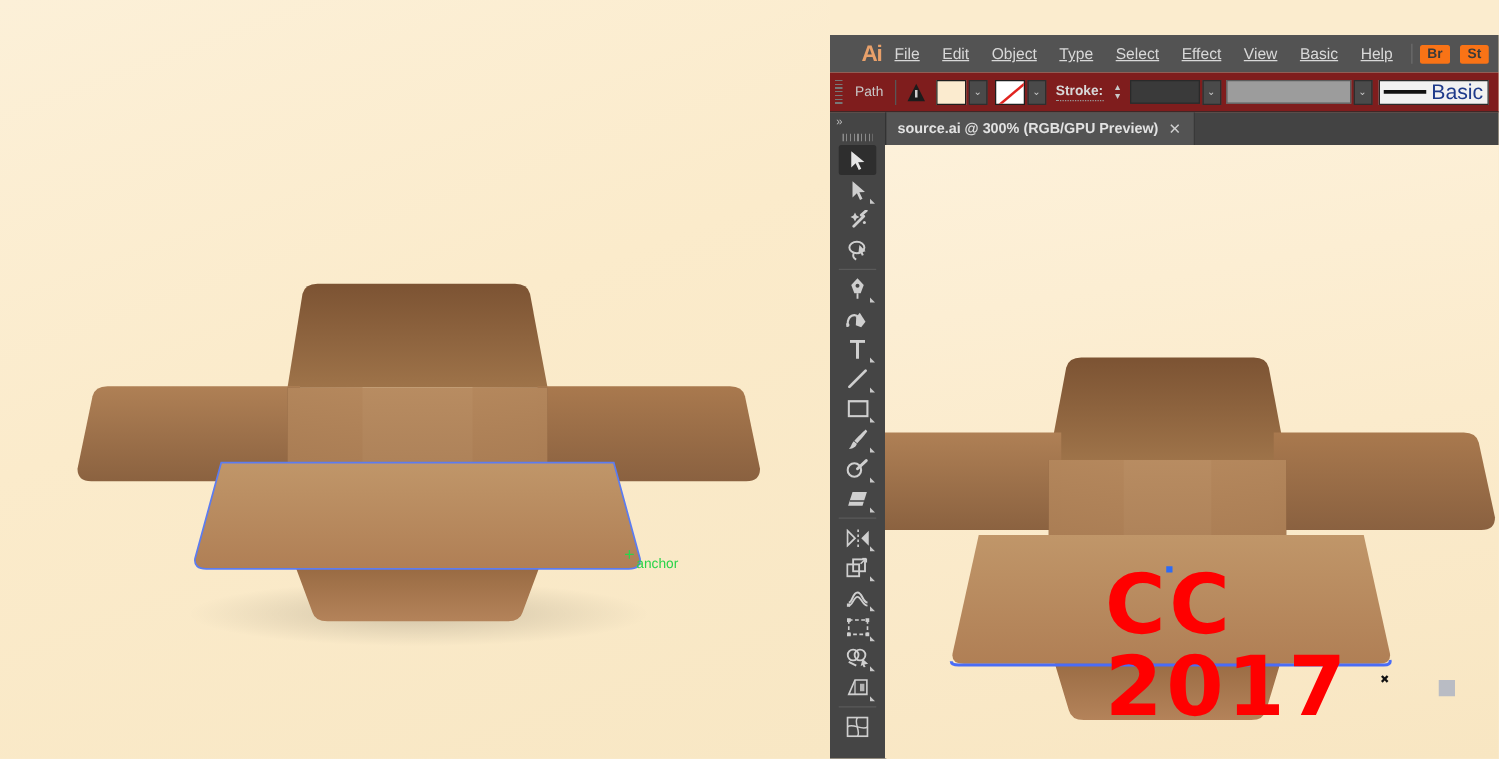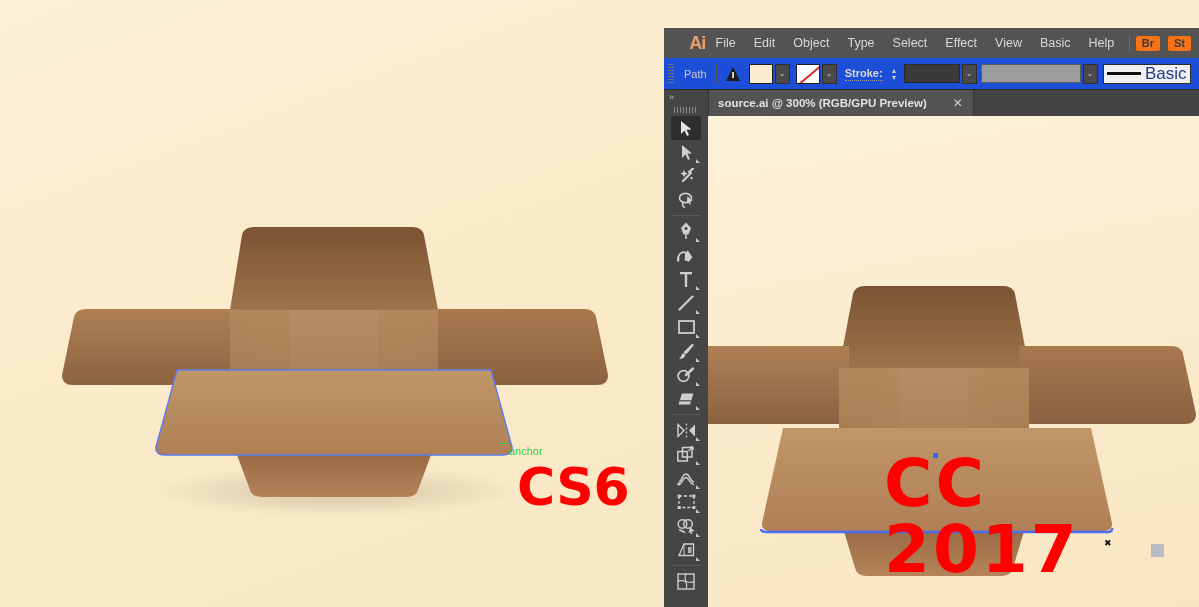--- a/index.html
+++ b/index.html
@@ -15,26 +15,26 @@
     background:linear-gradient(160deg,#FCF0D8 0%,#FBEBCB 45%,#F8E7C4 100%);}
 
   
   .cc-pane{position:absolute;left:664px;top:0;width:535px;height:607px;background:#FAEBCD;}
   .cc-topgap{position:absolute;left:0;top:0;width:535px;height:28px;background:#FBECCE;}
 
   .menubar{position:absolute;left:0;top:28px;width:535px;height:30px;background:#535353;
     display:flex;align-items:center;}
   .ai-logo{width:34px;height:30px;display:flex;align-items:center;justify-content:center;
     color:#E8A06A;font-weight:bold;font-size:18px;letter-spacing:-1px;padding-left:24px;}
-  .menu-item{color:#D8D8D8;font-size:12.5px;padding:0 9px;line-height:30px;white-space:nowrap;}
+  .menu-item{color:#D8D8D8;font-size:12.5px;padding:0 9px;line-height:30px;white-space:nowrap;text-decoration:underline;}
   .menu-sep{width:1px;height:16px;background:#6d6d6d;margin:0 6px;}
   .mini-btn{background:#f97316;color:#3a3a3a;font-size:11px;font-weight:bold;
     border-radius:2px;padding:2px 6px;margin-right:8px;line-height:1;}
 
-  .controlbar{position:absolute;left:0;top:58px;width:535px;height:31px;background:#1d4ed8;
+  .controlbar{position:absolute;left:0;top:58px;width:535px;height:31px;background:#7f1d1d;
     display:flex;align-items:center;border-bottom:1px solid #2b2b2b;}
   .grip{width:6px;height:20px;margin-left:4px;
     background:repeating-linear-gradient(to bottom,#777 0 1px,transparent 1px 3px);}
   .cb-label{color:#C8C8C8;font-size:11px;margin-left:10px;}
   .cb-sep{width:1px;height:20px;background:#575757;margin:0 9px;}
   .warn-ico{width:15px;height:14px;position:relative;}
   .warn-ico:before{content:"";position:absolute;left:0;top:0;width:0;height:0;
     border-left:7.5px solid transparent;border-right:7.5px solid transparent;border-bottom:14px solid #1c1c1c;}
   .warn-ico:after{content:"";position:absolute;left:6.6px;top:5px;width:1.6px;height:6px;background:#cfcfcf;
     box-shadow:0 0 0 0 #cfcfcf;}
@@ -53,21 +53,21 @@
   .field{height:19px;background:#3A3A3A;border:1px solid #2a2a2a;box-sizing:border-box;margin-left:4px;}
   .field.w{width:56px;}
   .field2{height:19px;background:#9C9C9C;border:1px solid #5c5c5c;box-sizing:border-box;margin-left:4px;width:100px;}
   .brushdef{height:20px;background:#F1F1F1;border:1px solid #2a2a2a;box-sizing:border-box;margin-left:5px;
     width:88px;display:flex;align-items:center;gap:4px;padding:0 3px;overflow:hidden;}
   .brushline{width:56px;height:3px;background:#111;}
   .brushtxt{font-size:17px;color:#1e3a8a;white-space:nowrap;}
 
   .tabbar{position:absolute;left:44px;top:90px;width:491px;height:26px;background:#434343;}
   .doc-tab{position:absolute;left:44px;top:90px;height:26px;background:#535353;
-    display:flex;align-items:center;padding:0 10px;gap:26px;border-right:1px solid #393939;}
+    display:flex;align-items:center;padding:0 10px;gap:8px;border-right:1px solid #393939;}
   .doc-tab-title{color:#E2E2E2;font-size:11.5px;font-weight:bold;white-space:nowrap;}
   .doc-tab-close{color:#CFCFCF;font-size:12px;line-height:1;}
 
   .toolpanel{position:absolute;left:664px;top:90px;width:44px;height:517px;background:#454545;
     border-right:1px solid #333;}
   .tp-collapse{height:14px;display:flex;align-items:center;padding-left:5px;color:#BDBDBD;font-size:9px;letter-spacing:-1px;}
   .tp-grip{height:12px;display:flex;align-items:center;justify-content:center;}
   .tp-grip i{display:block;width:24px;height:6px;
     background:repeating-linear-gradient(to right,#8a8a8a 0 1px,transparent 1px 3px);}
   .tp-divider{height:1px;background:#5a5a5a;margin:3px 7px;}
@@ -165,21 +165,20 @@
 
         <path d="M197,250 L391,250 L378,285 Q376,292 366,292 L222,292 Q212,292 210,285 Z" fill="url(#gBot)"></path>
 
         <path d="M137,165 L451,165 L472,242 Q473,250 463,250 L125,250 Q115,250 116,242 Z" fill="url(#gFront)" stroke="#5C7CF0" stroke-width="1.4"></path>
       </svg>
     </div>
 
     <div class="anchor-mark"></div>
     <div class="anchor-lbl">anchor</div>
 
-    <div class="tag tag-cs6">CS6</div>
   </div>
 
   <div class="cc-pane">
 
     <div class="cc-topgap"></div>
 
     <div class="menubar">
       <div class="ai-logo">Ai</div>
       <div class="menu-item">File</div>
       <div class="menu-item">Edit</div>

